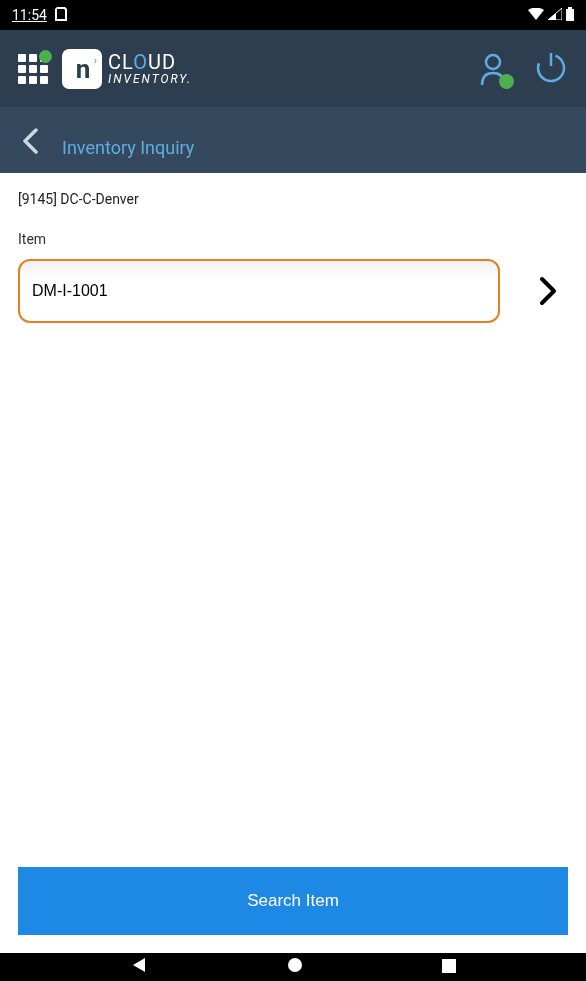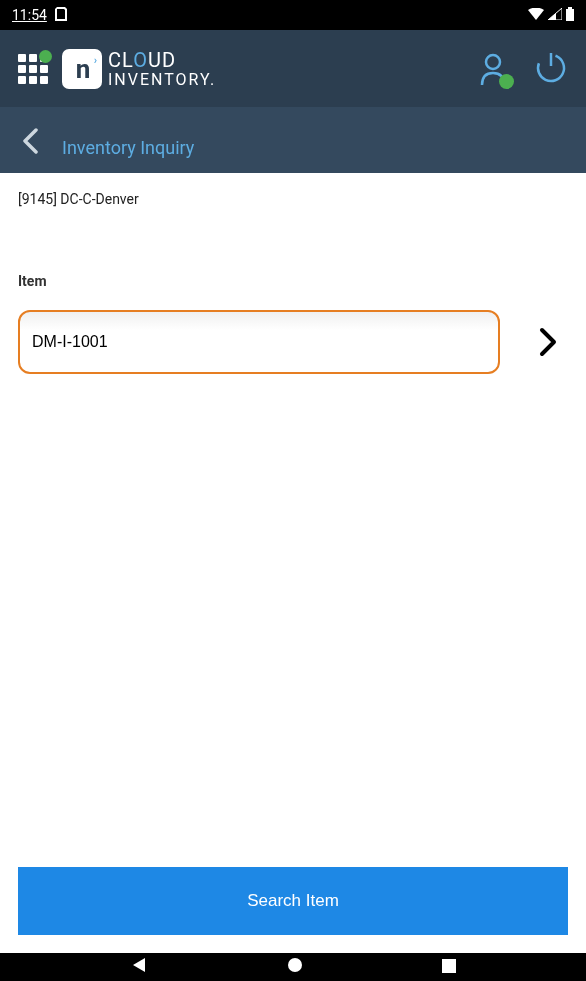--- a/index.html
+++ b/index.html
@@ -89,22 +89,23 @@
       color: #ffffff;
       line-height: 1.1;
     }
     .logo-text .top {
       font-size: 20px;
       font-weight: normal;
       letter-spacing: 1px;
     }
     .logo-text .top .o { color: #5dade2; }
     .logo-text .bottom {
-      font-size: 16px;
+      font-size: 12px;
       letter-spacing: 2px;
+      font-style: italic;
     }
     .header-right { display: flex; align-items: center; gap: 22px; }
     .profile-icon {
       position: relative;
       width: 36px;
       height: 36px;
     }
     .profile-icon .green-dot {
       position: absolute;
       bottom: -2px;
@@ -135,27 +136,26 @@
     
     .content {
       flex: 1;
       padding: 18px;
       display: flex;
       flex-direction: column;
     }
     .location-text {
       font-size: 14px;
       color: #222;
-      margin-bottom: 66px;
+      margin-bottom: 24px;
     }
     .field-label {
       font-size: 14px;
       color: #333;
-      margin-bottom: 21px;
-      font-weight: bold;
+      margin-bottom: 12px;
     }
     .input-row {
       display: flex;
       align-items: center;
       gap: 28px;
     }
     .text-input {
       flex: 1;
       height: 64px;
       border: 2px solid #e67e22;

